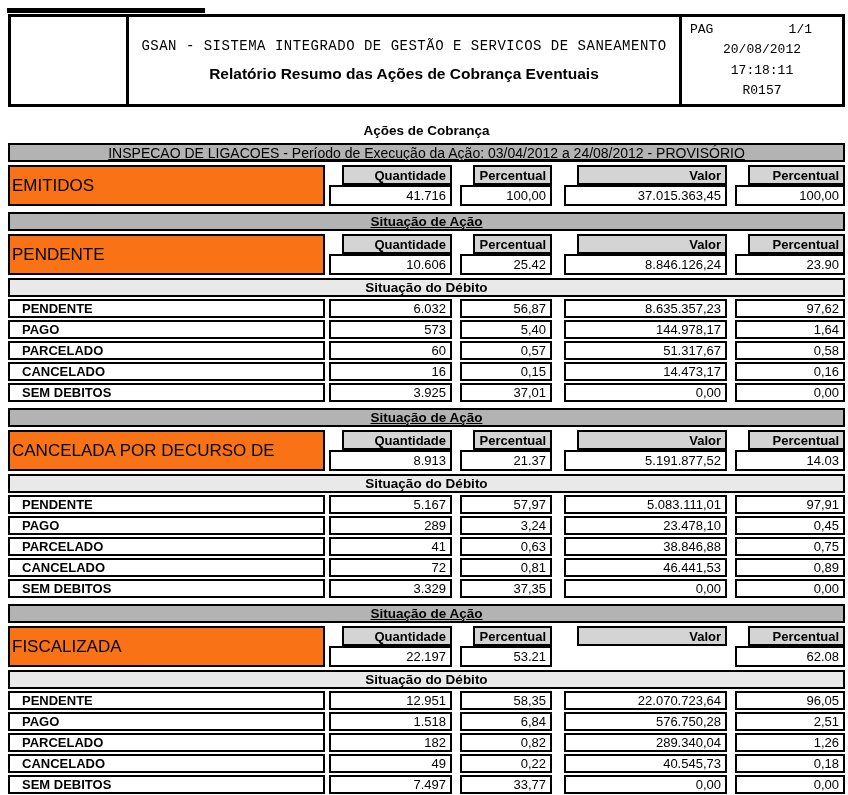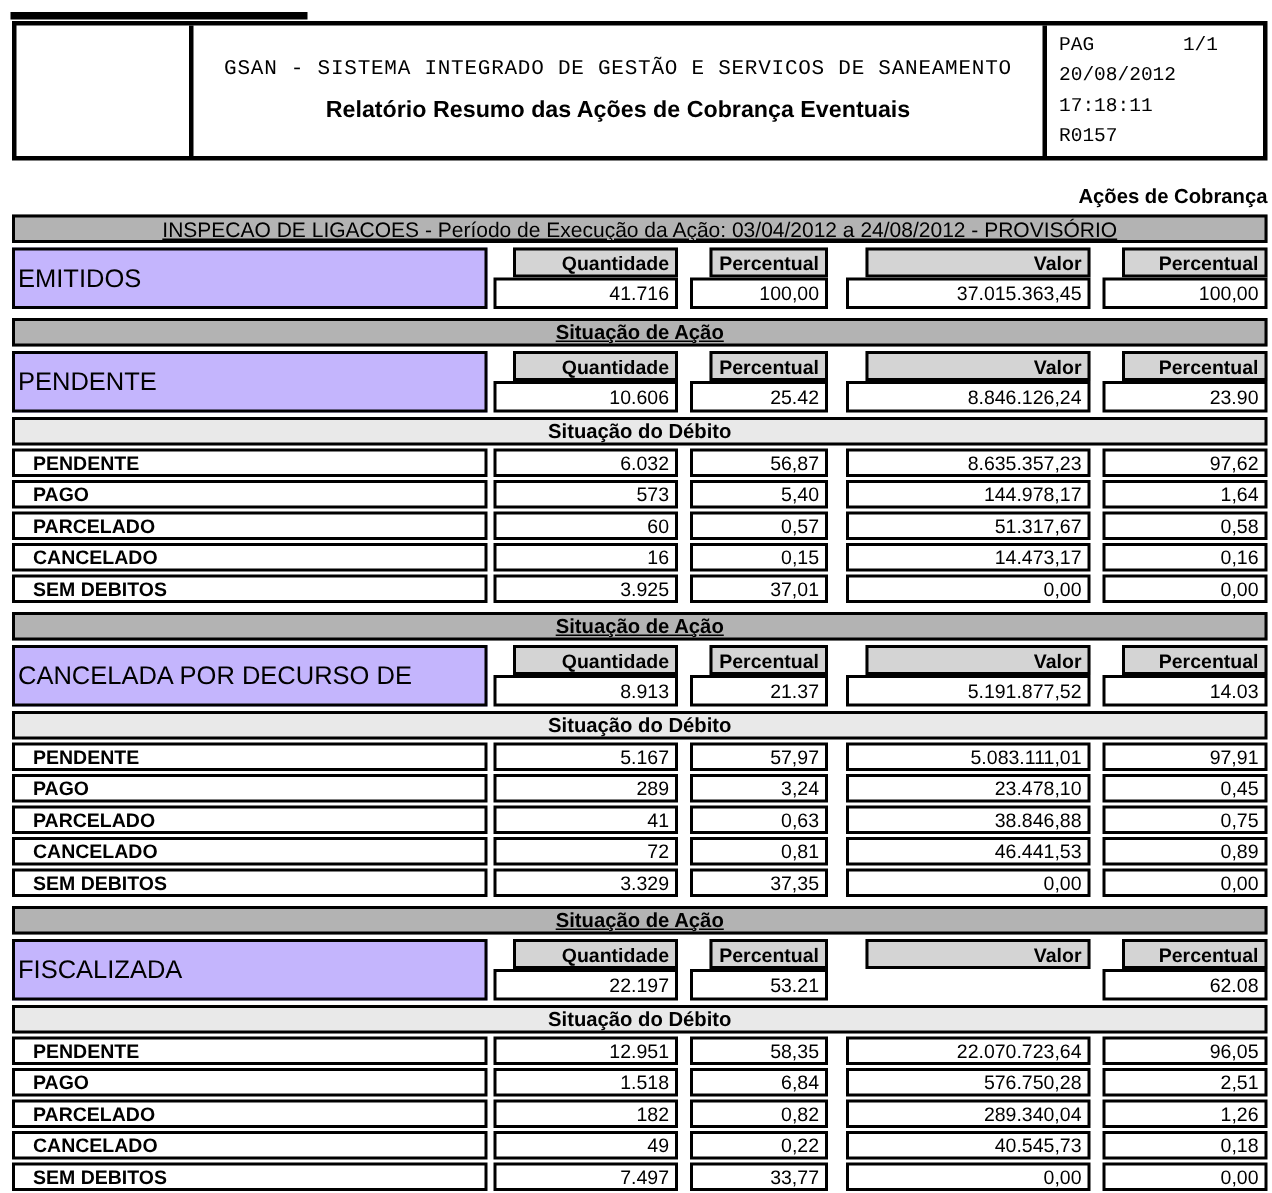--- a/index.html
+++ b/index.html
@@ -9,41 +9,41 @@
   .top-black-bar { position:absolute; left:7px; top:8px; width:198px; height:5px; background:#000; }
 
   .page { position:relative; margin:14px 3px 0 8px; width:837px; }
 
   
   .hdr-box { display:flex; border:3px solid #000; height:93px; }
   .hdr-logo { width:118px; border-right:3px solid #000; }
   .hdr-center { flex:1; display:flex; flex-direction:column; justify-content:center; align-items:center; gap:11px; }
   .hdr-sys { font-family:"Liberation Mono", monospace; font-size:14px; letter-spacing:0.5px; }
   .hdr-title { font-weight:bold; font-size:15.5px; }
-  .hdr-right { width:147px; border-left:3px solid #000; font-family:"Liberation Mono", monospace;
+  .hdr-right { width:163px; border-left:3px solid #000; font-family:"Liberation Mono", monospace;
                font-size:13px; display:flex; flex-direction:column; justify-content:space-between;
                padding:5px 8px 6px 8px; }
   .pag-row { display:flex; justify-content:space-between; padding-right:22px; }
-  .hdr-right .ctr { text-align:left; }
+  .hdr-right .ctr { text-align:center; }
 
   
-  .section-heading { text-align:right; font-weight:bold; font-size:13.5px; margin:16px 0 5px 0; }
+  .section-heading { text-align:center; font-weight:bold; font-size:13.5px; margin:16px 0 5px 0; }
   .bar { border:2px solid #000; height:19px; display:flex; align-items:center; justify-content:center;
          font-weight:bold; font-size:13.5px; }
   .bar.dark { background:#b3b3b3;text-decoration:underline; }
   .bar.light { background:#e9e9e9; }
   .band-title { font-weight:normal; font-size:14px; }
 
   
   .grid { display:grid; grid-template-columns:317px 4px 123px 8px 92px 12px 163px 8px 110px; }
   .summary { grid-template-rows:20px 21px; margin-top:3px; }
   .cell { border:2px solid #000; display:flex; align-items:center; font-size:13px; background:#fff; }
   .cell.num { justify-content:flex-end; padding-right:4px; }
   .cell.colhdr { background:#d4d4d4; font-weight:bold; justify-content:flex-end; padding-right:4px;margin-left:13px; }
-  .cell.biglabel { background:#c4b5fd; font-size:17px; padding-left:2px; grid-column:1; grid-row:1 / span 2; }
+  .cell.biglabel { background:#f97316; font-size:17px; padding-left:2px; grid-column:1; grid-row:1 / span 2; }
   .c-q  { grid-column:3; } .c-p1 { grid-column:5; } .c-v { grid-column:7; } .c-p2 { grid-column:9; }
   .r1 { grid-row:1; } .r2 { grid-row:2;padding-left:44px; }
 
   .drow { grid-template-rows:19px; margin-top:2px; }
   .drow .dlabel { grid-column:1; font-weight:bold; padding-left:12px; }
 
   .gap6 { margin-top:6px; }
   .gap3 { margin-top:3px; }
 </style>
 </head>

